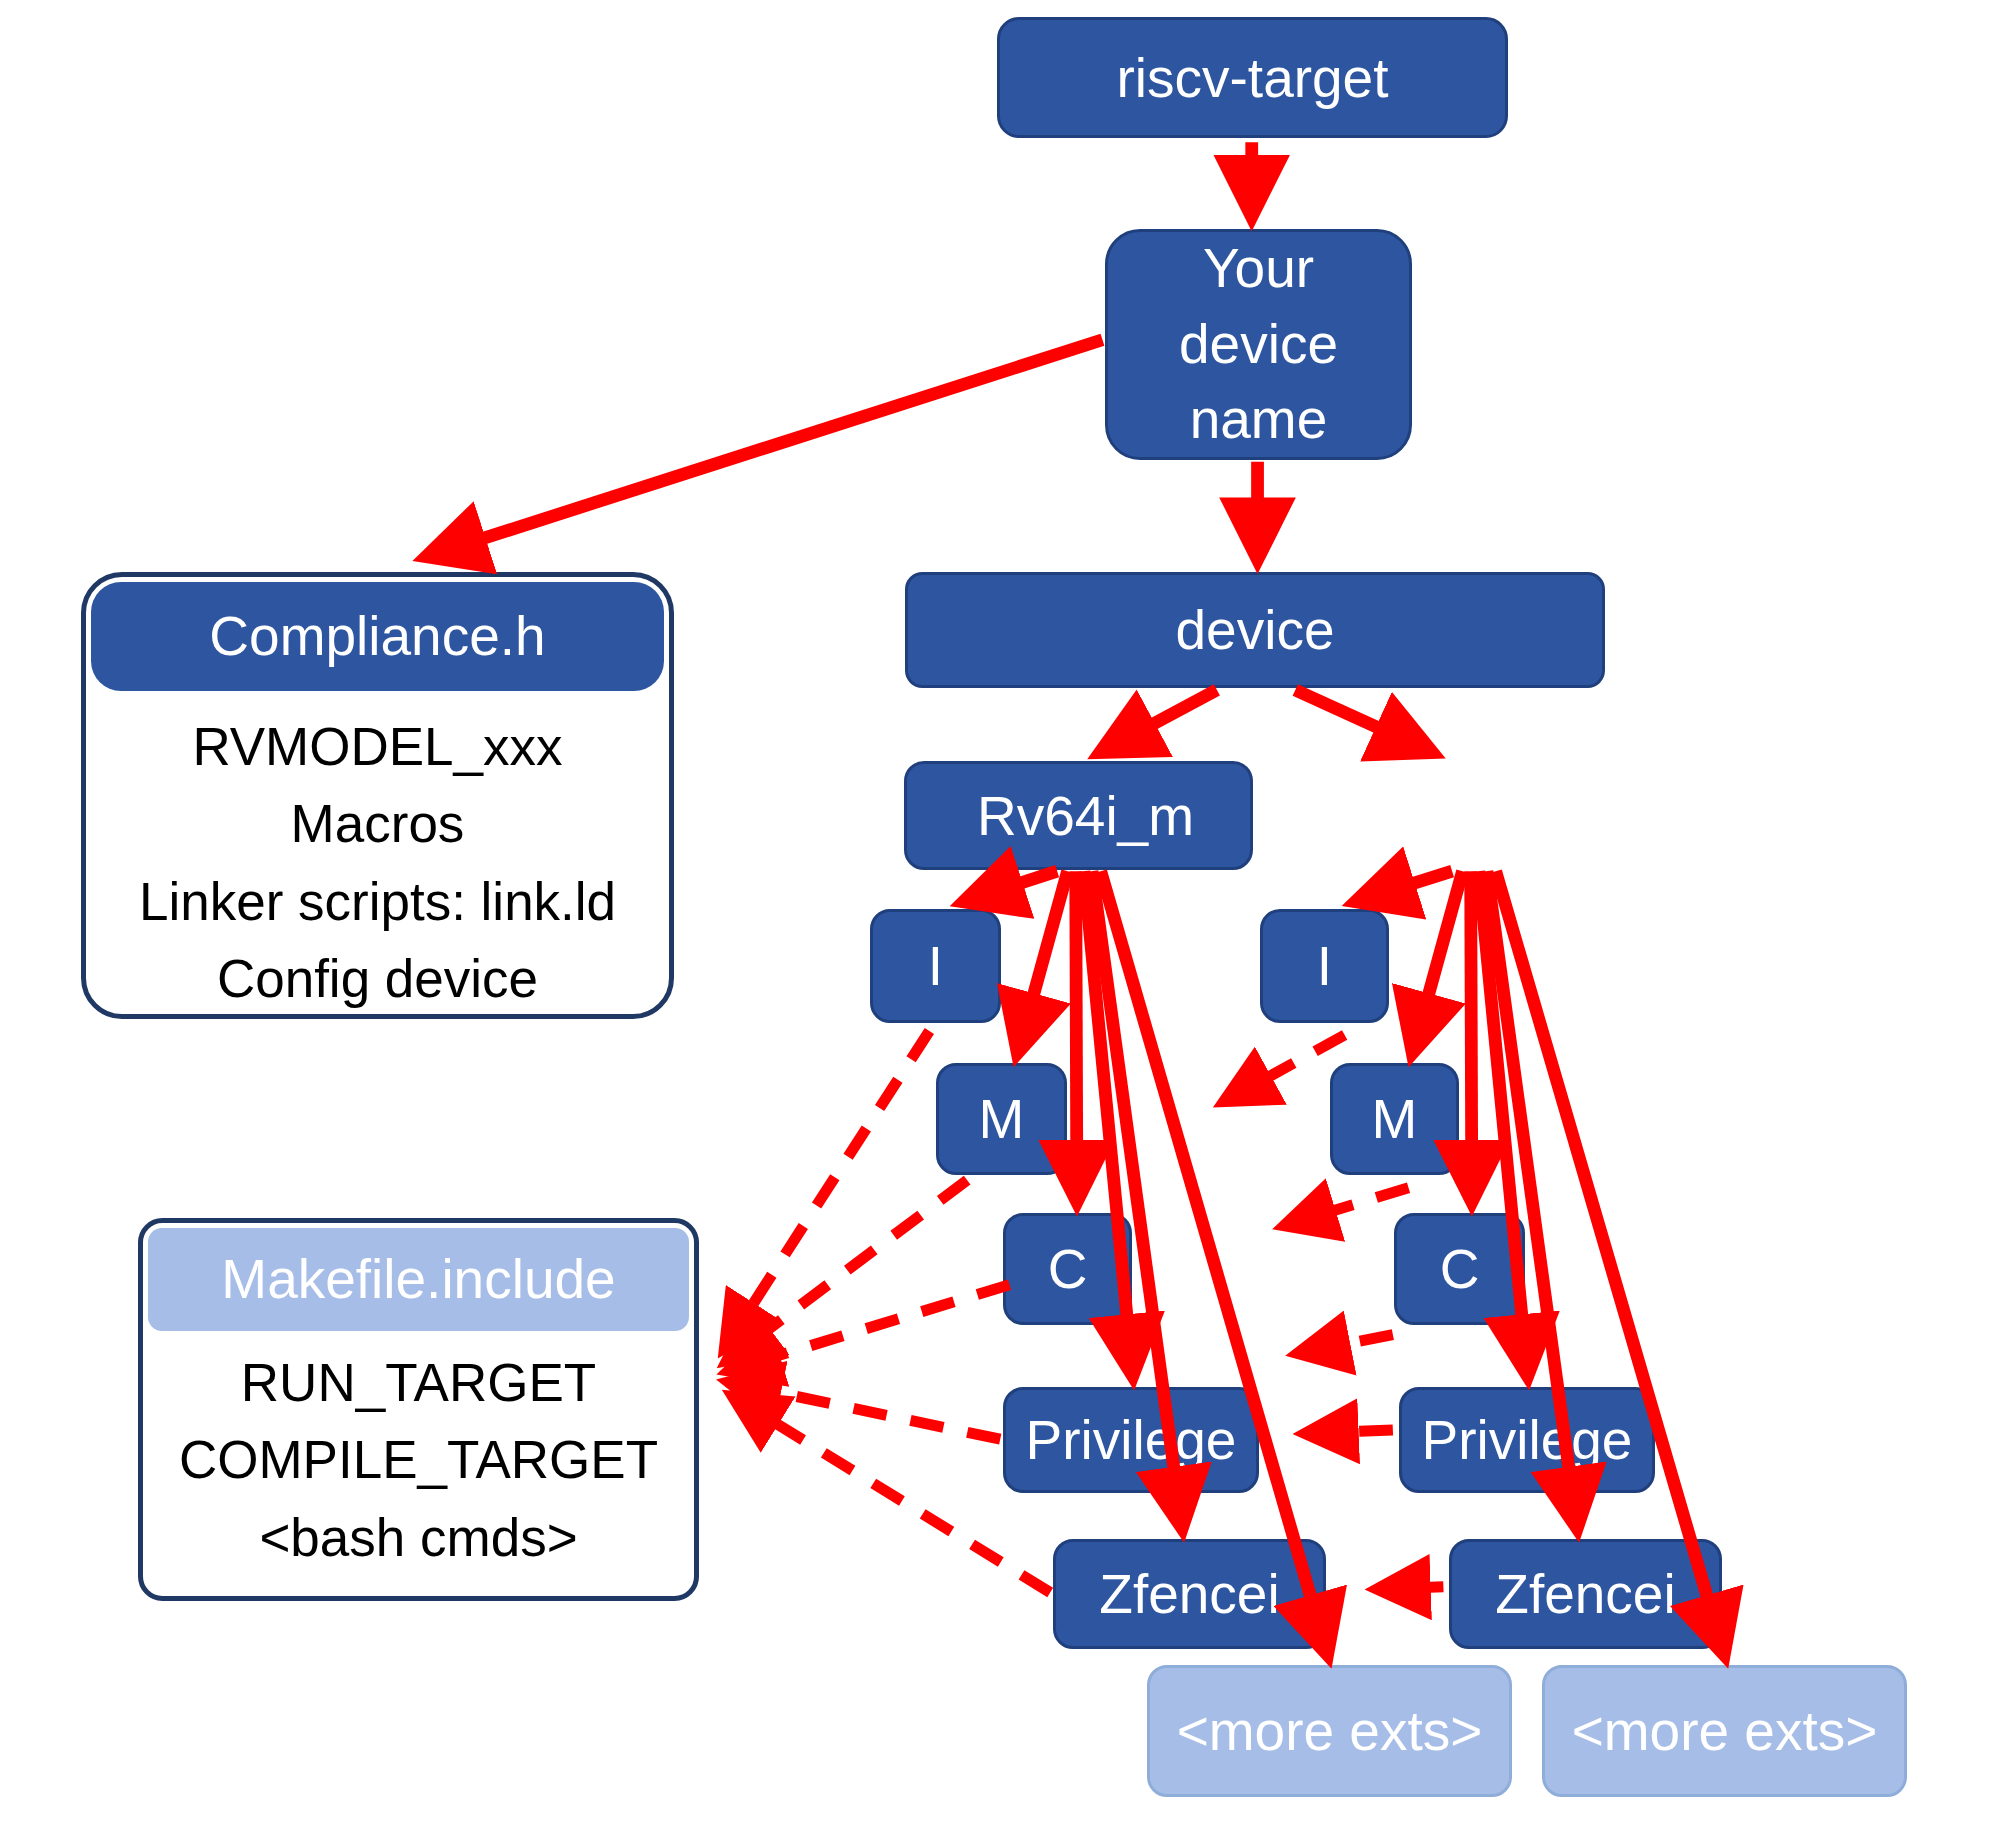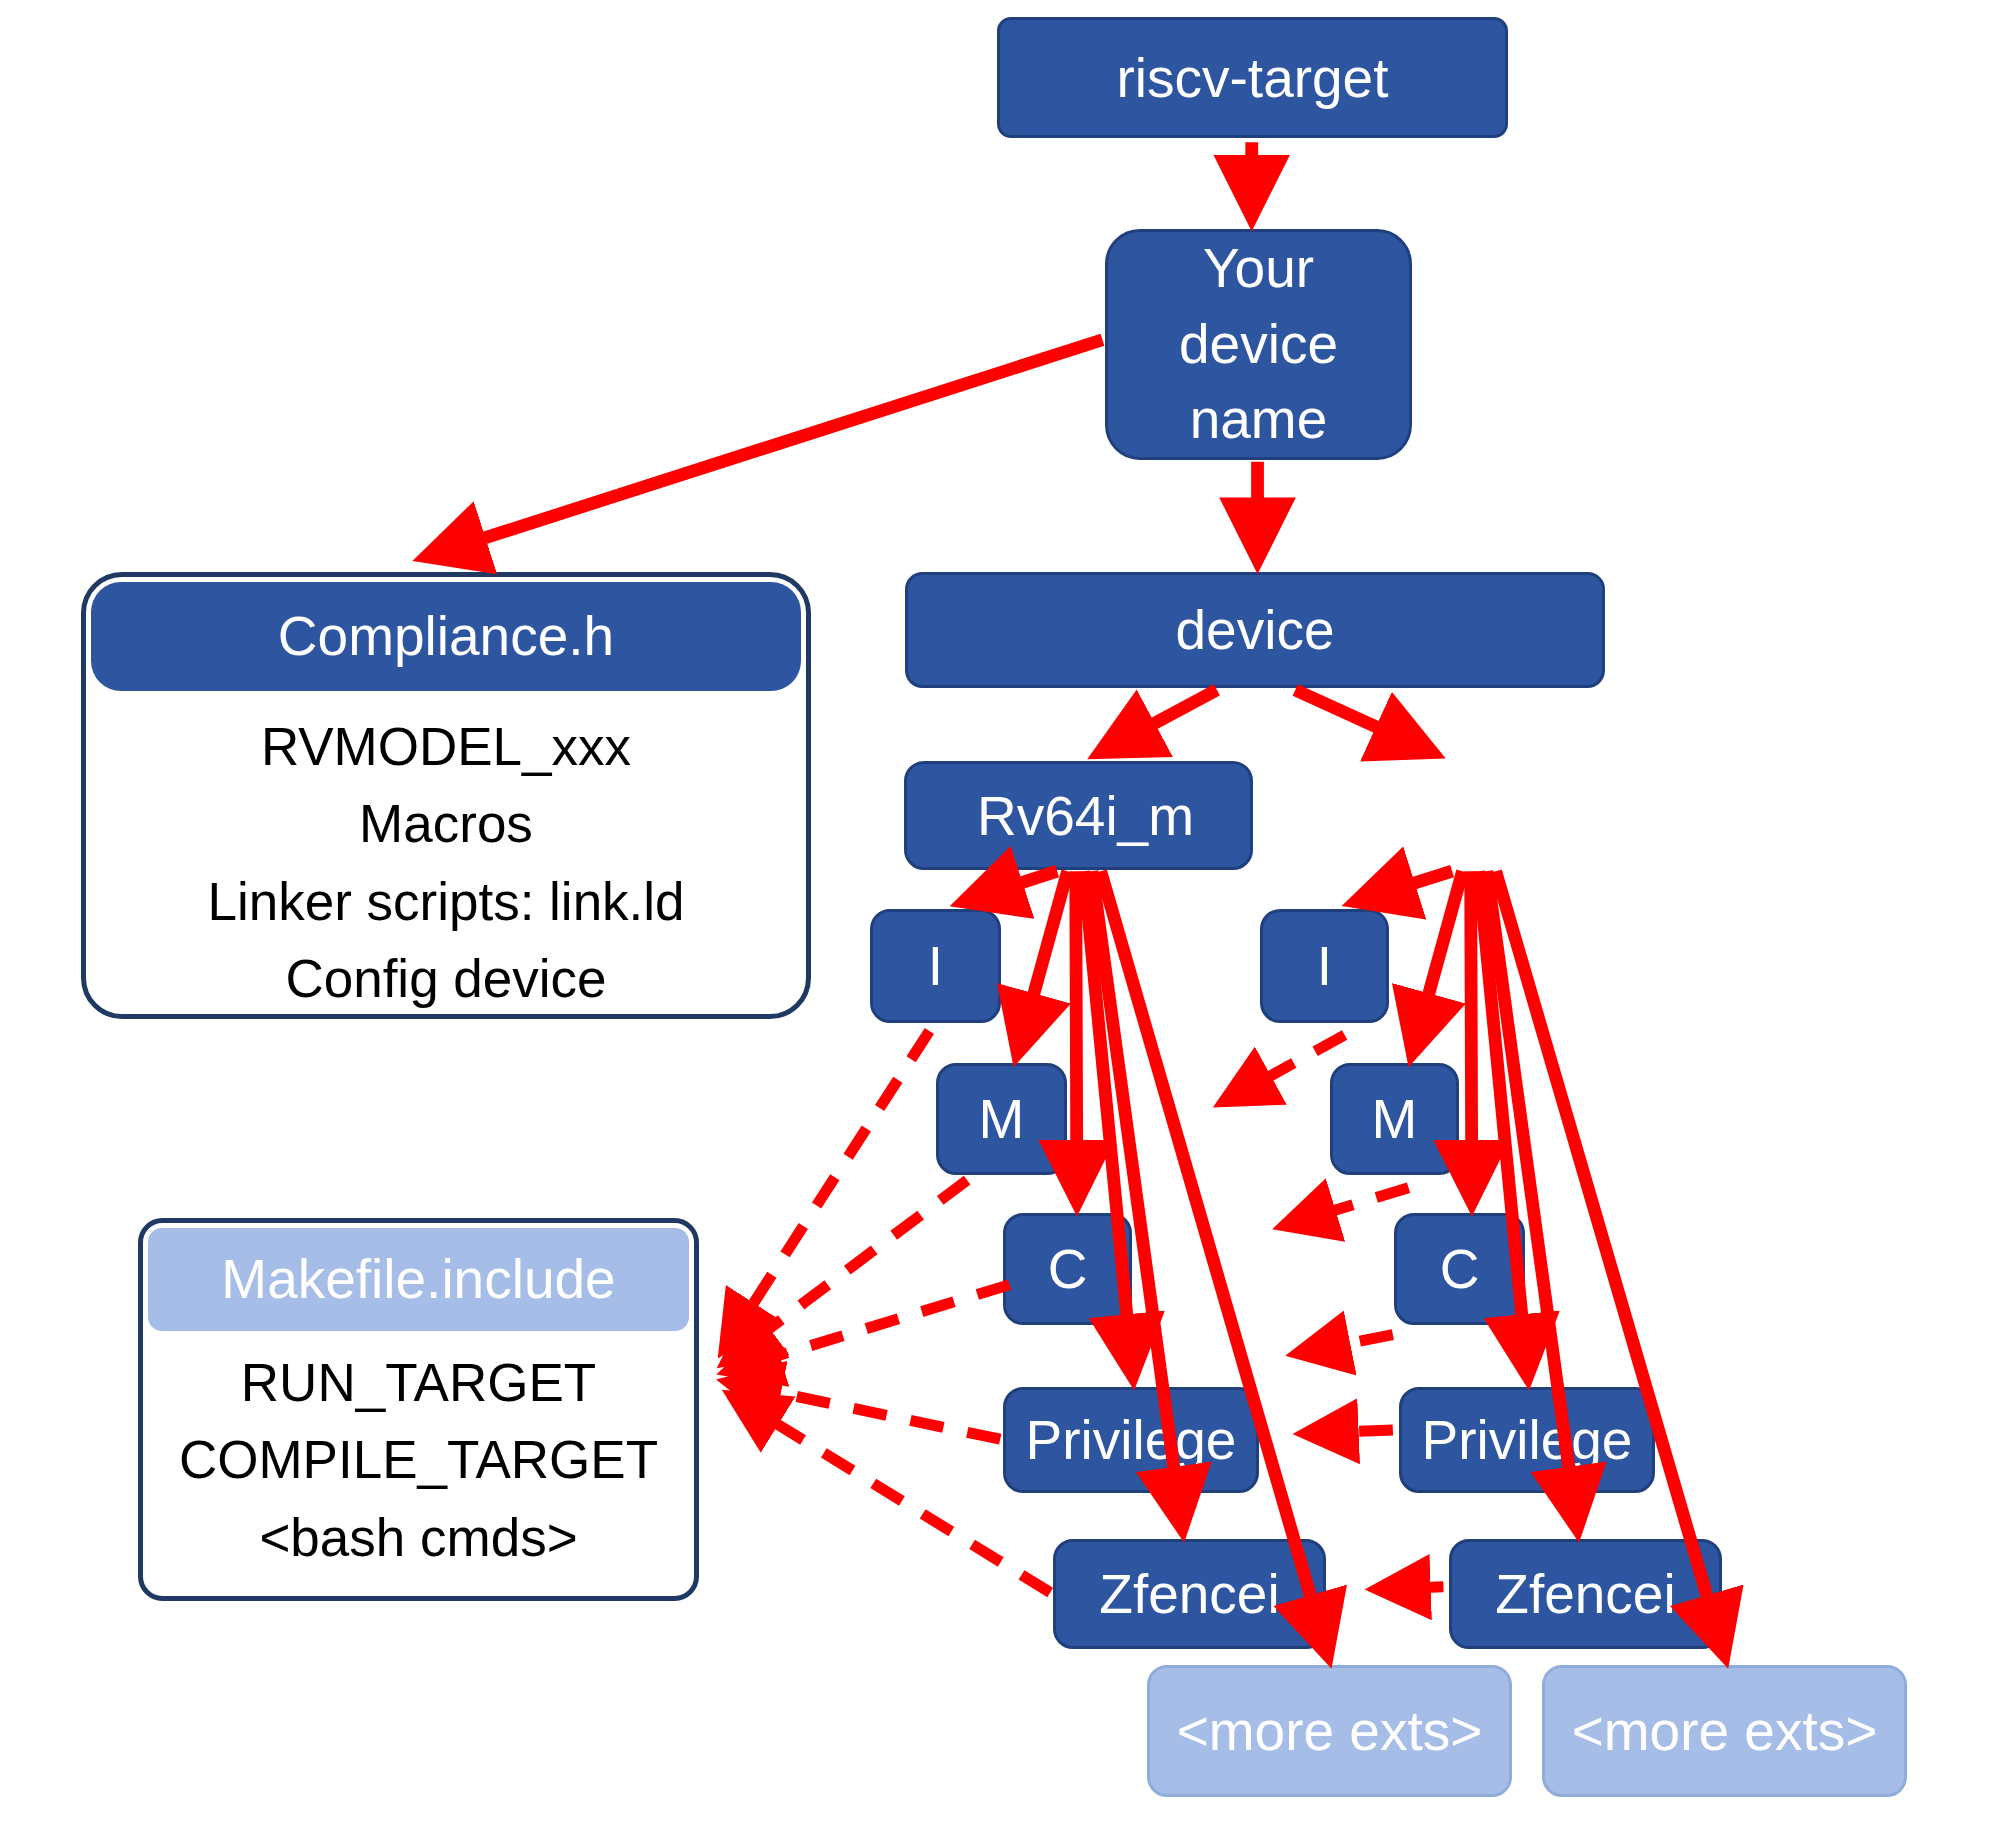--- a/index.html
+++ b/index.html
@@ -54,21 +54,21 @@
   svg.arrows{position:absolute;left:0;top:0;pointer-events:none;z-index:5;}
   .arrow-line{stroke:var(--arrow);stroke-width:22;fill:none;}
   .arrow-line.dashed{stroke-width:19;stroke-dasharray:58 42;}
   #ah path{fill:var(--arrow);}
 </style>
 </head>
 <body>
 
 <div class="canvas">
 
-  <div class="node" style="left:997px;top:17.4px;width:511px;height:121px;border-radius:14px;">riscv-target</div>
+  <div class="node" style="left:997px;top:17.4px;width:511px;height:121px;border-radius:22px;">riscv-target</div>
 
   <div class="node pre" style="left:1105px;top:229px;width:307px;height:231px;border-radius:35px;">Your
 device
 name</div>
 
   <div class="node" style="left:905px;top:572px;width:700px;height:116px;border-radius:17.4px;">device</div>
 
   <div class="node" style="left:904px;top:761px;width:349px;height:109px;padding-left:14px;">Rv64i_m</div>
 
 
@@ -79,21 +79,21 @@
   <div class="node" style="left:1053px;top:1539px;width:273px;height:110px;">Zfencei</div>
   <div class="node light" style="left:1147px;top:1665px;width:365px;height:132px;">&lt;more exts&gt;</div>
 
   <div class="node" style="left:1260px;top:909px;width:129px;height:114px;">I</div>
   <div class="node" style="left:1330px;top:1063px;width:129px;height:112px;">M</div>
   <div class="node" style="left:1394px;top:1213px;width:131px;height:112px;">C</div>
   <div class="node" style="left:1399px;top:1387px;width:256px;height:106px;">Privilege</div>
   <div class="node" style="left:1449px;top:1539px;width:273px;height:110px;">Zfencei</div>
   <div class="node light" style="left:1542px;top:1665px;width:365px;height:132px;">&lt;more exts&gt;</div>
 
-  <div class="panel compliance" style="left:81px;top:572px;width:730px;height:447px;">
+  <div class="panel compliance" style="left:81px;top:572px;width:593px;height:447px;">
     <div class="panel-header dark">Compliance.h</div>
     <div class="panel-body" style="top:131px;">
       <div class="bline">RVMODEL_xxx</div>
       <div class="bline">Macros</div>
       <div class="bline">Linker scripts: link.ld</div>
       <div class="bline">Config device</div>
     </div>
   </div>
 
   <div class="panel makefile" style="left:138px;top:1218px;width:561px;height:383px;">

